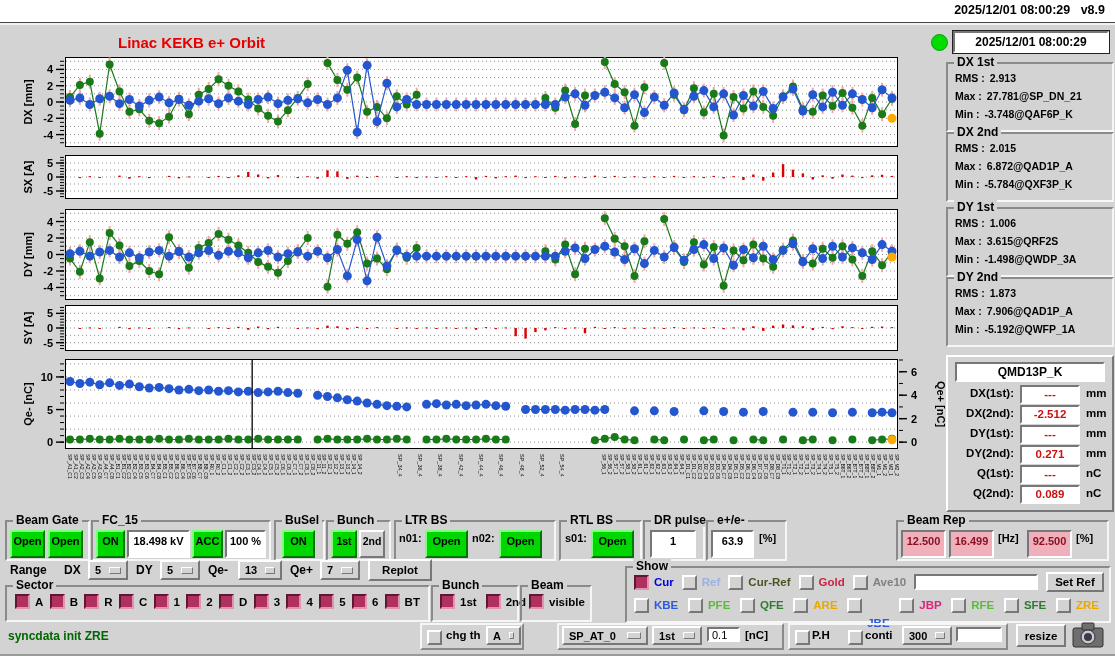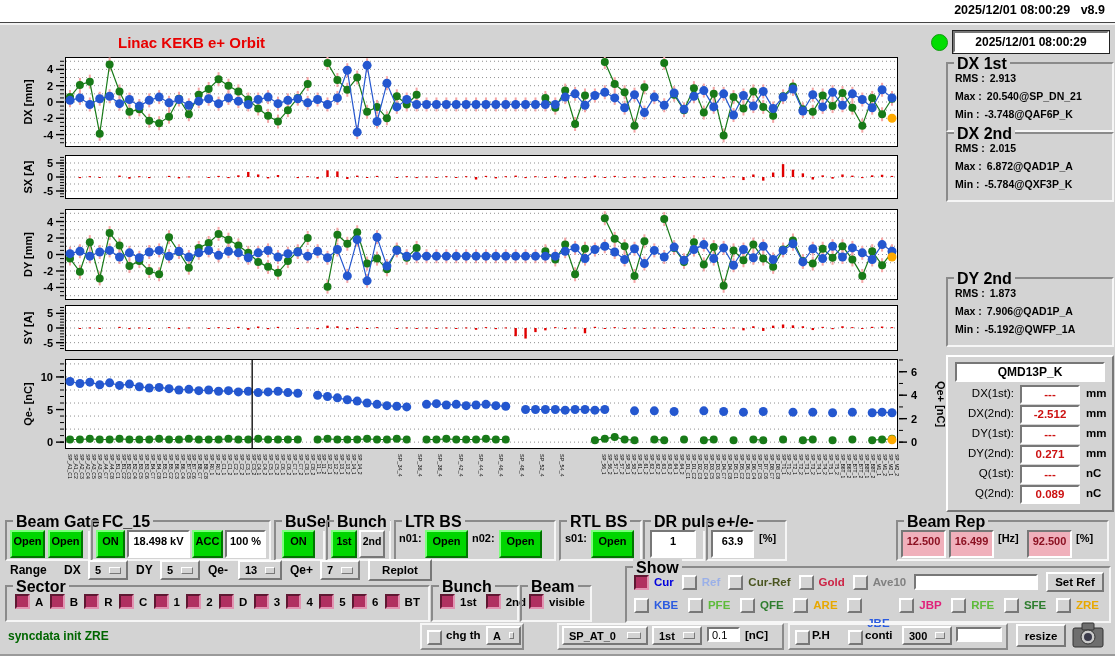--- a/index.html
+++ b/index.html
@@ -14,21 +14,21 @@
        background:#00dd00;border:1px solid #119911;}
   #clock{position:absolute;left:953px;top:8px;width:152px;height:18px;background:#fff;
          border:2px solid;border-color:#777 #fff #fff #777;outline:1px solid #222;
          font-size:12px;font-weight:bold;text-align:center;line-height:18px;}
   .chartrow{position:absolute;left:20px;width:925px;}
   #chart-dx{top:34px;height:90px}#chart-sx{top:132px;height:44px}#chart-dy{top:186px;height:91px}
   #chart-sy{top:282px;height:46px}#chart-qe{top:336px;height:90px}#xlabels{top:428px;height:57px}
   svg text{font-family:"Liberation Sans",sans-serif;}
   .grp{position:absolute;border:2px solid;border-color:#8a8a8a #f6f6f6 #f6f6f6 #8a8a8a;}
   .grp-label{position:absolute;top:-9px;left:6px;background:#d3d3d3;padding:0 3px;
-             font-size:16px;font-weight:bold;white-space:nowrap;}
+             font-size:12px;font-weight:bold;white-space:nowrap;}
   .ctl{position:absolute;top:8px;height:28px;line-height:18px;font-size:11px;font-weight:bold;
        text-align:center;box-sizing:border-box;}
   .btn-green{background:#00d600;border:2px solid;border-color:#7dff7d #007500 #007500 #7dff7d;color:#000;}
   .btn-plain{background:#d3d3d3;border:2px solid;border-color:#fff #777 #777 #fff;color:#000;}
   .field{background:#fff;border:2px solid;border-color:#777 #fff #fff #777;color:#000;}
   .pinkfield{background:#f0b0bb;border:2px solid;border-color:#777 #fff #fff #777;color:#8b1122;}
   .glab{position:absolute;top:10px;font-size:11px;font-weight:bold;white-space:nowrap;}
   .lab{position:absolute;font-size:12px;font-weight:bold;white-space:nowrap;}
   .dd{position:absolute;background:#d3d3d3;border:2px solid;border-color:#fff #777 #777 #fff;
       display:flex;align-items:center;padding:0 5px;box-sizing:border-box;height:20px;
@@ -46,21 +46,21 @@
   .statgrp{left:946px;width:164px;height:66px;}
   .statline{margin:1px 0 0 7px;font-size:10.5px;font-weight:bold;white-space:nowrap;line-height:17px;}
   .statline .sl{margin-right:5px;}
   #stat-dx1{top:39px}#stat-dx2{top:109px}#stat-dy1{top:184px}#stat-dy2{top:254px}
   #monitor{position:absolute;left:946px;top:332px;width:164px;height:153px;background:#d3d3d3;
            border:2px solid;border-color:#fff #777 #777 #fff;}
   #montitle{position:absolute;left:7px;top:5px;width:146px;height:16px;background:#fff;
             border:2px solid;border-color:#777 #fff #fff #777;font-size:12px;font-weight:bold;
             text-align:center;line-height:16px;}
   .monrow{position:absolute;left:0;width:164px;height:20px;}
-  .monlab{position:absolute;left:0;top:3px;width:66px;text-align:right;font-size:11.5px;font-weight:normal;}
+  .monlab{position:absolute;left:0;top:3px;width:66px;text-align:right;font-size:11.5px;font-weight:bold;}
   .monval{position:absolute;left:72px;top:1px;width:56px;height:15px;background:#fff;
           border:2px solid;border-color:#777 #fff #fff #777;color:#cc1111;font-size:11.5px;
           font-weight:bold;text-align:center;line-height:15px;}
   .monunit{position:absolute;left:138px;top:3px;font-size:11.5px;font-weight:bold;}
   .r1grp{top:497px;height:37px;}
   .inp{border:2px solid;border-color:#777 #fff #fff #777;background:#fff;
        font-family:"Liberation Sans",sans-serif;font-size:11px;padding:0 3px;box-sizing:border-box;}
   #statusmsg{position:absolute;left:8px;top:606px;color:#006600;font-size:12px;font-weight:bold;}
   .sbframe{position:absolute;top:600px;height:27px;border:2px solid;
            border-color:#f6f6f6 #8a8a8a #8a8a8a #f6f6f6;box-sizing:border-box;}
@@ -1292,28 +1292,34 @@
           <text transform="translate(851.4 3) rotate(90)" font-size="5" font-family="&quot;DejaVu Sans Mono&quot;,monospace">SP_B8T_2</text>
           <text transform="translate(857.4 3) rotate(90)" font-size="5" font-family="&quot;DejaVu Sans Mono&quot;,monospace">SP_M1_1</text>
           <text transform="translate(863.3 3) rotate(90)" font-size="5" font-family="&quot;DejaVu Sans Mono&quot;,monospace">SP_M1_2</text>
           <text transform="translate(869.3 3) rotate(90)" font-size="5" font-family="&quot;DejaVu Sans Mono&quot;,monospace">SP_M2_1</text>
           <text transform="translate(875.3 3) rotate(90)" font-size="5" font-family="&quot;DejaVu Sans Mono&quot;,monospace">SP_M2_2</text>
         </svg></div>
 
     <div class="grp statgrp" id="stat-dx1">
       <span class="grp-label">DX 1st</span>
       <div class="statline" style="margin-top:6px"><span class="sl">RMS :</span><span>2.913</span></div>
-      <div class="statline"><span class="sl">Max :</span><span>20.540@SP_DN_21</span></div>
+      <div class="statline"><span class="sl">Max :</span><span>27.781@SP_DN_21</span></div>
       <div class="statline"><span class="sl">Min :</span><span>-3.748@QAF6P_K</span></div>
     </div>
     <div class="grp statgrp" id="stat-dx2">
       <span class="grp-label">DX 2nd</span>
       <div class="statline" style="margin-top:6px"><span class="sl">RMS :</span><span>2.015</span></div>
       <div class="statline"><span class="sl">Max :</span><span>6.872@QAD1P_A</span></div>
       <div class="statline"><span class="sl">Min :</span><span>-5.784@QXF3P_K</span></div>
+    </div>
+    <div class="grp statgrp" id="stat-dy1">
+      <span class="grp-label">DY 1st</span>
+      <div class="statline" style="margin-top:6px"><span class="sl">RMS :</span><span>1.006</span></div>
+      <div class="statline"><span class="sl">Max :</span><span>3.615@QRF2S</span></div>
+      <div class="statline"><span class="sl">Min :</span><span>-1.498@QWDP_3A</span></div>
     </div>
     <div class="grp statgrp" id="stat-dy2">
       <span class="grp-label">DY 2nd</span>
       <div class="statline" style="margin-top:6px"><span class="sl">RMS :</span><span>1.873</span></div>
       <div class="statline"><span class="sl">Max :</span><span>7.906@QAD1P_A</span></div>
       <div class="statline"><span class="sl">Min :</span><span>-5.192@QWFP_1A</span></div>
     </div>
 
     <div id="monitor">
       <div id="montitle">QMD13P_K</div>

